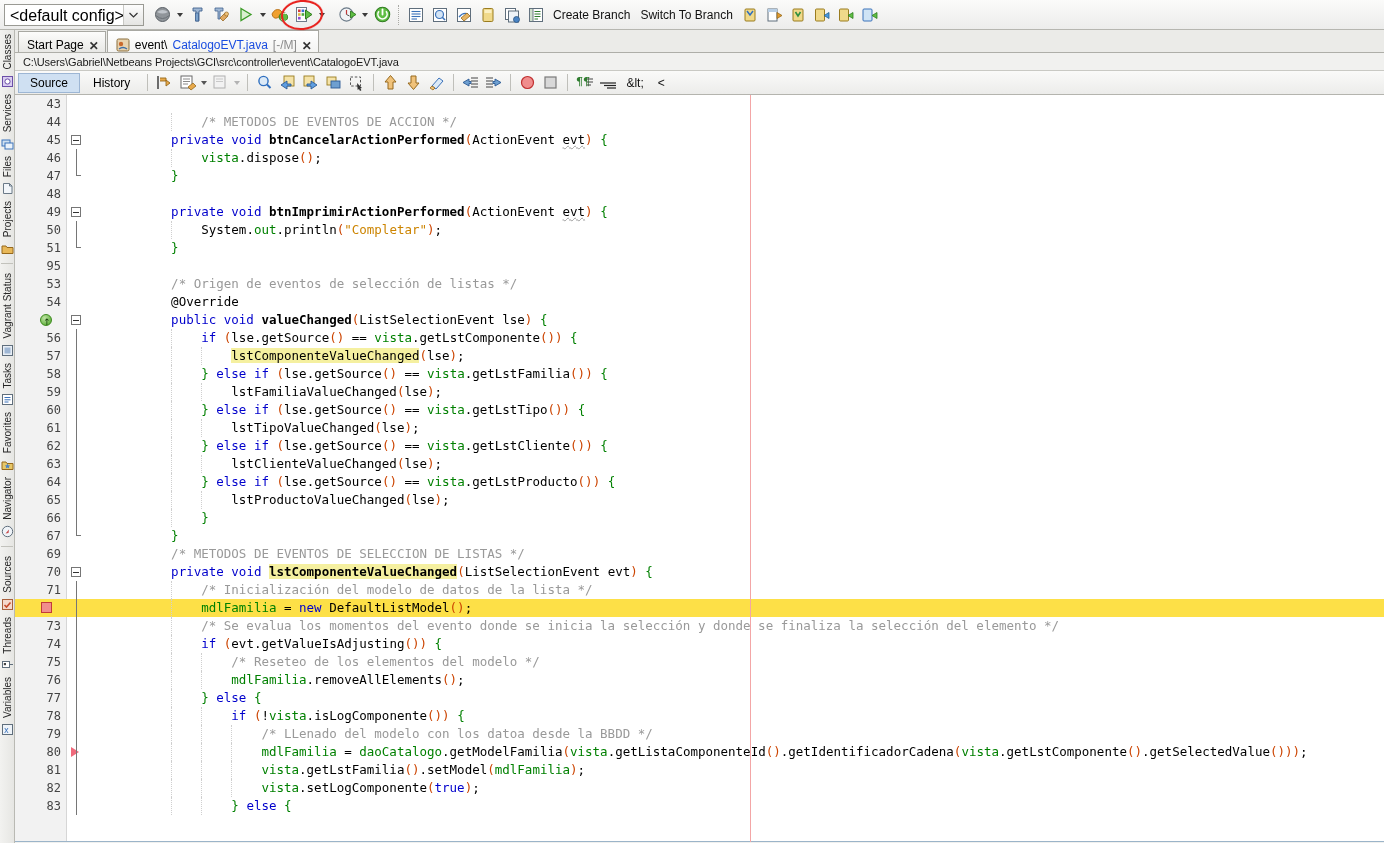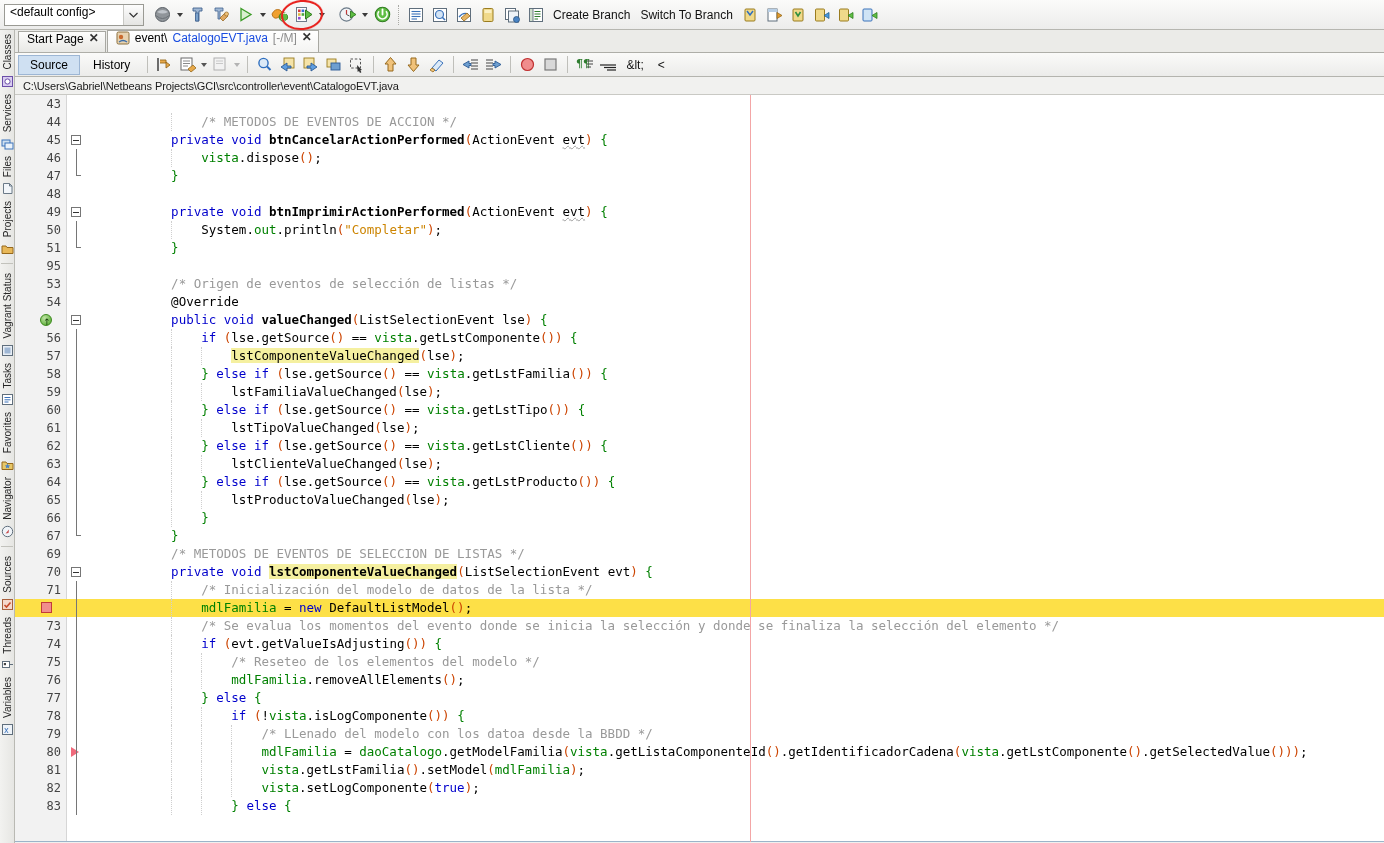--- a/index.html
+++ b/index.html
@@ -14,22 +14,22 @@
   
   #toolbar {
     position: absolute; left: 0; top: 0; width: 1384px; height: 30px;
     background: linear-gradient(#fbfbfa, #ececeb);
     border-bottom: 1px solid #b6b6b0;
     display: flex; align-items: center; padding-left: 4px;
   }
   .config-combo {
     width: 140px; height: 22px; background: #fff;
     border: 1px solid #9a9a94;
-    display: flex; align-items: flex-start; justify-content: space-between;
-    font-size: 12px; color: #000; padding: 0 0 0 5px; margin-right: 6px;
+    display: flex; align-items: flex-end; justify-content: space-between;
+    font-size: 16px; color: #000; padding: 0 0 0 5px; margin-right: 6px;
   }
   .config-combo .cc-text { white-space: nowrap; overflow: hidden; }
   .combo-arrow {
     width: 20px; height: 20px; background: linear-gradient(#fdfdfd,#e4e4e2);
     border-left: 1px solid #c8c8c4;
     display: flex; align-items: center; justify-content: center;
     font-size: 9px; color: #333;
   }
   .tb-sep { width: 2px; height: 20px; border-left: 1px dotted #a9a9a4; margin: 0 4px; }
   .tb-btn {
@@ -76,21 +76,21 @@
   #editorarea {
     position: absolute; left: 15px; top: 30px; width: 1369px; height: 813px;
     background: #f0f0ee;
   }
   #tabbar {
     position: relative; height: 23px; background: #ebebe8;
     border-bottom: 1px solid #aeaea8; display: flex; align-items: flex-end;
     padding-left: 3px;
   }
   .etab {
-    height: 21px; display: flex; align-items: flex-start; gap: 5px;
+    height: 21px; display: flex; align-items: flex-end; gap: 5px;
     padding: 0 6px 0 8px; font-size: 12px; color: #000;
     background: linear-gradient(#fcfcfb,#e8e8e5);
     border: 1px solid #a8a8a2; border-bottom: none; margin-right: 1px;
   }
   .etab.active {
     background: linear-gradient(#ffffff,#f4f4f2); height: 22px;
   }
   .etab .tclose { font-size: 12px; color: #333; font-weight: 600; cursor: default; line-height: 1; }
   .tab-ico { width: 14px; height: 14px; }
   .tname-pkg { color: #000; }
@@ -502,20 +502,24 @@
             <path d="M3 11 q4-3 8 0" fill="none" stroke="#3c6ea8" stroke-width="1.3"></path>
           </svg>
         </span>
         <span class="tname-pkg">event\</span>
           <span class="tname-file">CatalogoEVT.java</span>
         <span class="tname-mod">[-/M]</span>
         <span class="tclose">✕</span>
       </div>
     </div>
 
+    <div id="pathbar">
+      <span>C:\Users\Gabriel\Netbeans Projects\GCI\src\controller\event\CatalogoEVT.java</span>
+    </div>
+
     <div id="edtoolbar">
       <div class="sh-btn sel">
         <span>Source</span>
       </div>
       <div class="sh-btn">
         <span>History</span>
       </div>
       <div class="et-sep"></div>
 
       <div class="et-btn">
@@ -649,24 +653,20 @@
         <svg width="19" height="17" viewBox="0 0 19 17">
           <g stroke="#222" stroke-width="1.2">
               <line x1="2" y1="9" x2="18" y2="9"></line>
               <line x1="6" y1="11.5" x2="18" y2="11.5"></line>
           <line x1="9" y1="14" x2="18" y2="14"></line>
             </g>
         </svg>
       </div>
       <div class="et-txt">&amp;lt;</div>
       <div class="et-txt">&lt;</div>
-    </div>
-
-    <div id="pathbar">
-      <span>C:\Users\Gabriel\Netbeans Projects\GCI\src\controller\event\CatalogoEVT.java</span>
     </div>
 
     <div id="codepane">
       <div id="gutter"></div>
       <div id="foldcol"></div>
       <div id="margin-line"></div>
       <div id="rows">
           <div class="row"><span class="lnum">43</span><span class="codetext"></span></div>
           <div class="row"><span class="lnum">44</span><span class="codetext"><span class="id">        </span><span class="cmt">/* METODOS DE EVENTOS DE ACCION */</span></span><span class="indent-guide" style="left: 156.08px;"></span></div>
           <div class="row"><span class="lnum">45</span><span class="fold-box"></span><span class="codetext"><span class="id">    </span><span class="kw">private</span><span class="id"> </span><span class="kw">void</span><span class="id"> </span><span class="mth">btnCancelarActionPerformed</span><span class="num">(</span><span class="id">ActionEvent</span><span class="id"> </span><span class="squig">evt</span><span class="num">)</span><span class="id"> </span><span class="fld">{</span></span></div>

